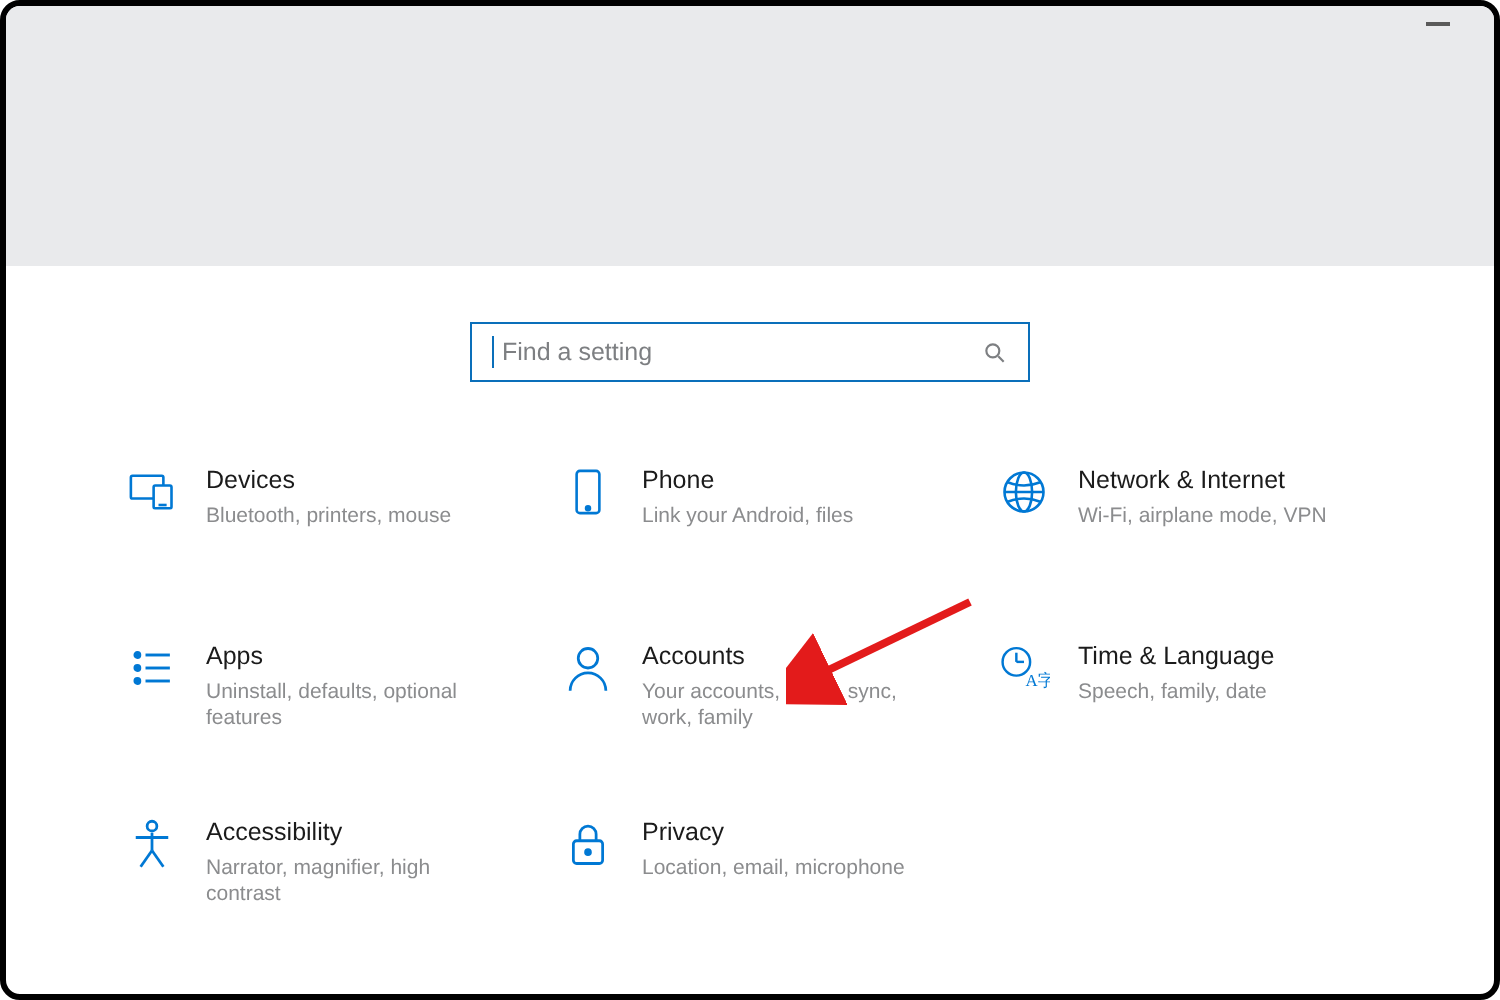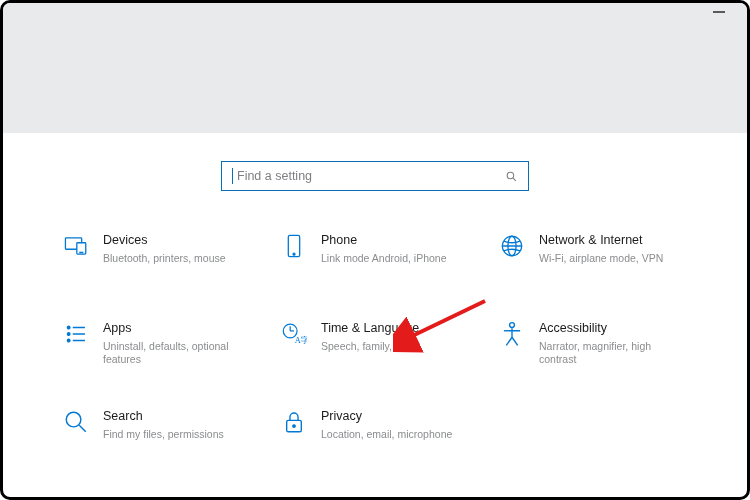--- a/index.html
+++ b/index.html
@@ -19,21 +19,21 @@
   }
   .content {
     padding: 28px 60px 0 60px;
   }
   .search-wrap {
     display: flex;
     justify-content: center;
     margin-bottom: 42px;
   }
   .search-box {
-    width: 308px;
+    width: 280px;
     height: 30px;
     border: 1.5px solid #0a6fba;
     display: flex;
     align-items: center;
     padding: 0 10px;
     position: relative;
   }
   .search-box .caret {
     width: 1px; height: 16px; background: #0a6fba;
     margin-right: 4px;
@@ -134,21 +134,21 @@
 
       <div class="tile">
         <span class="icon">
           <svg width="22" height="26" viewBox="0 0 24 32" fill="none" stroke="#0078d4" stroke-width="1.6">
             <rect x="5" y="3" width="14" height="26" rx="2"></rect>
             <circle cx="12" cy="26" r="1.2" fill="#0078d4"></circle>
           </svg>
         </span>
         <div class="text">
           <div class="title">Phone</div>
-          <div class="desc">Link mode Android, iPhone</div>
+          <div class="desc">Link your Android, files</div>
         </div>
       </div>
 
       <div class="tile">
         <span class="icon">
           <svg width="26" height="26" viewBox="0 0 32 32" fill="none" stroke="#0078d4" stroke-width="1.6">
             <circle cx="16" cy="16" r="12"></circle>
             <ellipse cx="16" cy="16" rx="5" ry="12"></ellipse>
             <line x1="4" y1="16" x2="28" y2="16"></line>
             <path d="M6 10 Q16 14 26 10"></path>
@@ -171,20 +171,32 @@
             <circle cx="7" cy="24" r="1.5" fill="#0078d4"></circle>
               <line x1="12" y1="24" x2="27" y2="24"></line>
           </svg>
         </span>
         <div class="text">
           <div class="title">Apps</div>
           <div class="desc">Uninstall, defaults, optional features</div>
         </div>
       </div>
 
+      <div class="tile">
+        <span class="icon">
+          <svg width="26" height="26" viewBox="0 0 32 32" fill="none" stroke="#0078d4" stroke-width="1.7">
+            <circle cx="16" cy="10" r="6"></circle>
+            <path d="M5 30 a11 11 0 0 1 22 0"></path>
+          </svg>
+        </span>
+        <div class="text">
+          <div class="title">Accounts</div>
+          <div class="desc">Your accounts, email, sync, work, family</div>
+        </div>
+      </div>
 
       <div class="tile">
         <span class="icon">
           <svg width="28" height="26" viewBox="0 0 34 32" fill="none" stroke="#0078d4" stroke-width="1.6">
             <circle cx="12" cy="12" r="9"></circle>
             <line x1="12" y1="12" x2="12" y2="6"></line>
               <line x1="12" y1="12" x2="17" y2="12"></line>
             <text x="18" y="28" font-size="11" fill="#0078d4" stroke="none" font-family="Segoe UI">A字</text>
           </svg>
         </span>
@@ -203,32 +215,20 @@
             <line x1="16" y1="20" x2="9" y2="30"></line>
             <line x1="16" y1="20" x2="23" y2="30"></line>
           </svg>
         </span>
         <div class="text">
           <div class="title">Accessibility</div>
           <div class="desc">Narrator, magnifier, high contrast</div>
         </div>
       </div>
 
-      <div class="tile">
-        <span class="icon">
-          <svg width="26" height="26" viewBox="0 0 32 32" fill="none" stroke="#0078d4" stroke-width="1.8">
-            <circle cx="13" cy="13" r="9"></circle>
-            <line x1="20" y1="20" x2="28" y2="28"></line>
-          </svg>
-        </span>
-        <div class="text">
-          <div class="title">Search</div>
-          <div class="desc">Find my files, permissions</div>
-        </div>
-      </div>
 
       <div class="tile">
         <span class="icon">
           <svg width="26" height="26" viewBox="0 0 32 32" fill="none" stroke="#0078d4" stroke-width="1.7">
             <rect x="7" y="14" width="18" height="14" rx="2"></rect>
             <path d="M11 14 v-4 a5 5 0 0 1 10 0 v4"></path>
             <circle cx="16" cy="21" r="1.5" fill="#0078d4"></circle>
           </svg>
         </span>
         <div class="text">

